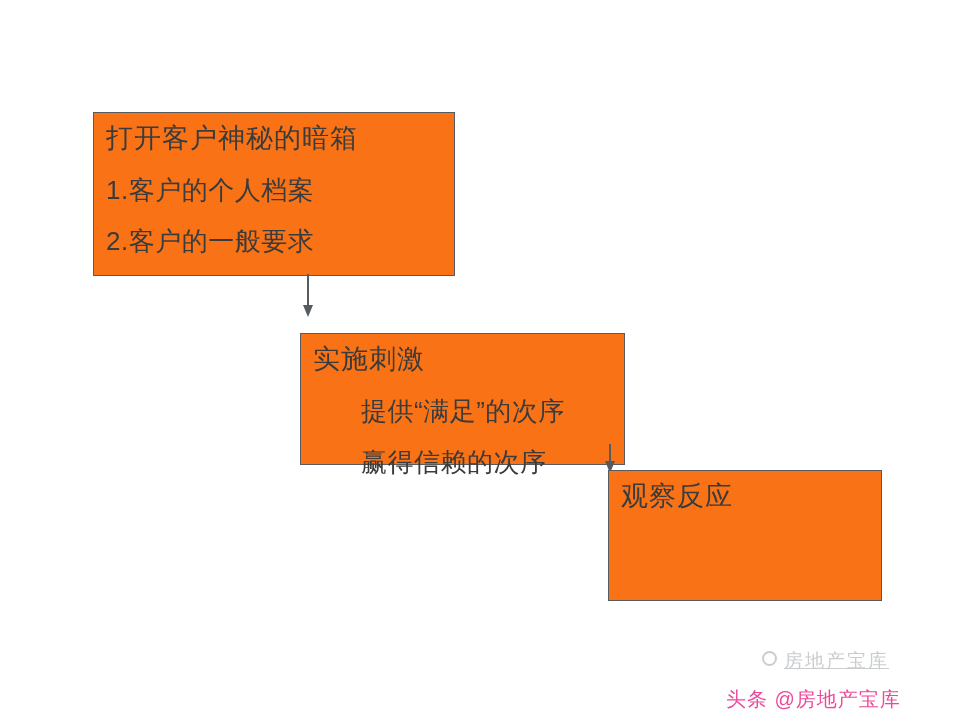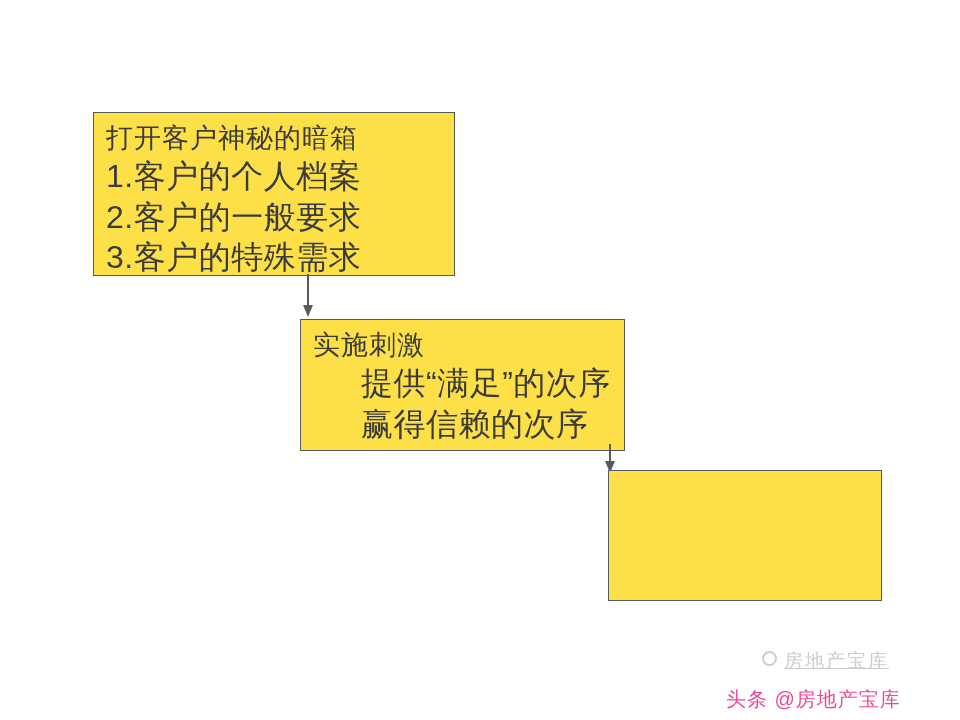--- a/index.html
+++ b/index.html
@@ -16,50 +16,51 @@
   #slide {
     position: relative;
     width: 960px;
     height: 720px;
     background: #ffffff;
   }
   .box {
     position: absolute;
     box-sizing: border-box;
     border: 1px solid #555b5e;
-    background: #fde047;
+    background: #f97316;
     color: #3b3b3b;
     padding: 8px 12px 10px 12px;
     line-height: 1.28;
   }
   .box .title {
     font-size: 27px;
     letter-spacing: 1px;
     white-space: nowrap;
   }
   .box .line {
-    font-size: 32px;
+    font-size: 26px;
     letter-spacing: 0.5px;
     white-space: nowrap;
+    margin-top: 18px;
   }
   .indent {
     padding-left: 48px;
   }
 
   
   #box-open {
     left: 93px;
     top: 112px;
     width: 362px;
     height: 164px;
   }
   
   #box-stimulate {
     left: 300px;
-    top: 319px;
+    top: 333px;
     width: 325px;
     height: 132px;
   }
   
   #box-observe {
     left: 608px;
     top: 470px;
     width: 274px;
     height: 131px;
   }
@@ -121,21 +122,20 @@
 </style>
 </head>
 <body>
 
 <div id="slide">
 
   <div class="box" id="box-open">
     <div class="title">打开客户神秘的暗箱</div>
     <div class="line">1.客户的个人档案</div>
     <div class="line">2.客户的一般要求</div>
-    <div class="line">3.客户的特殊需求</div>
   </div>
 
   <div class="arrow" id="arrow-1">
     <svg width="16" height="44" viewBox="0 0 16 44">
       <line x1="8" y1="0" x2="8" y2="34" stroke="#555b5e" stroke-width="2"></line>
       <polygon points="8,43 3,31 13,31" fill="#555b5e"></polygon>
     </svg>
   </div>
 
   <div class="box" id="box-stimulate">
@@ -145,20 +145,21 @@
   </div>
 
   <div class="arrow" id="arrow-2">
     <svg width="16" height="30" viewBox="0 0 16 30">
       <line x1="8" y1="0" x2="8" y2="20" stroke="#555b5e" stroke-width="2"></line>
       <polygon points="8,29 3,17 13,17" fill="#555b5e"></polygon>
     </svg>
   </div>
 
   <div class="box" id="box-observe">
+    <div class="title">观察反应</div>
   </div>
 
   <div id="watermark-logo">
     <span class="dot"></span><span>房地产宝库</span>
   </div>
   <div id="watermark-bottom">头条 @房地产宝库</div>
 
 </div>
 
 </body></html>

